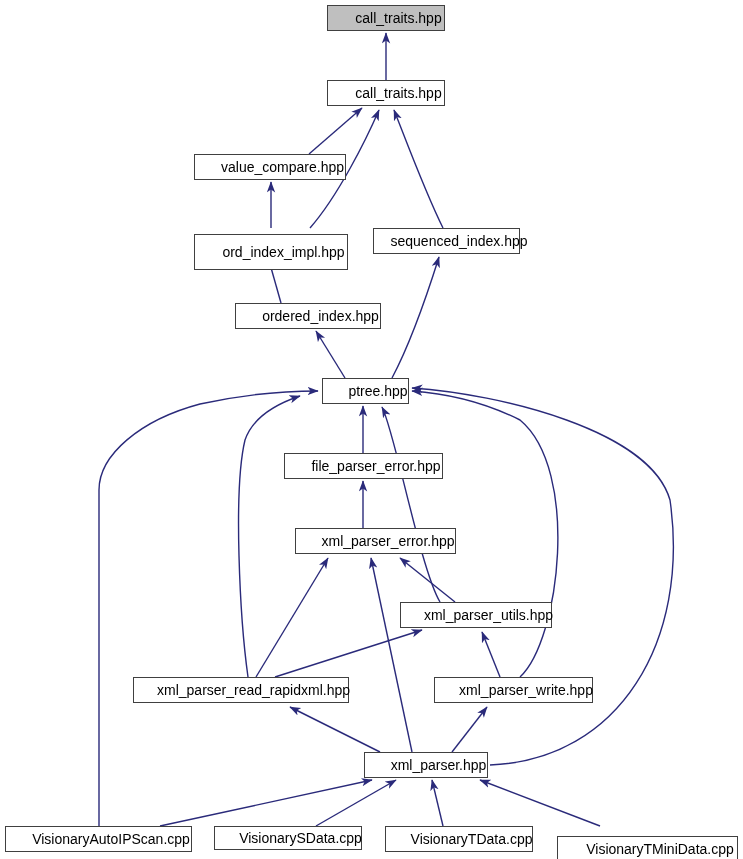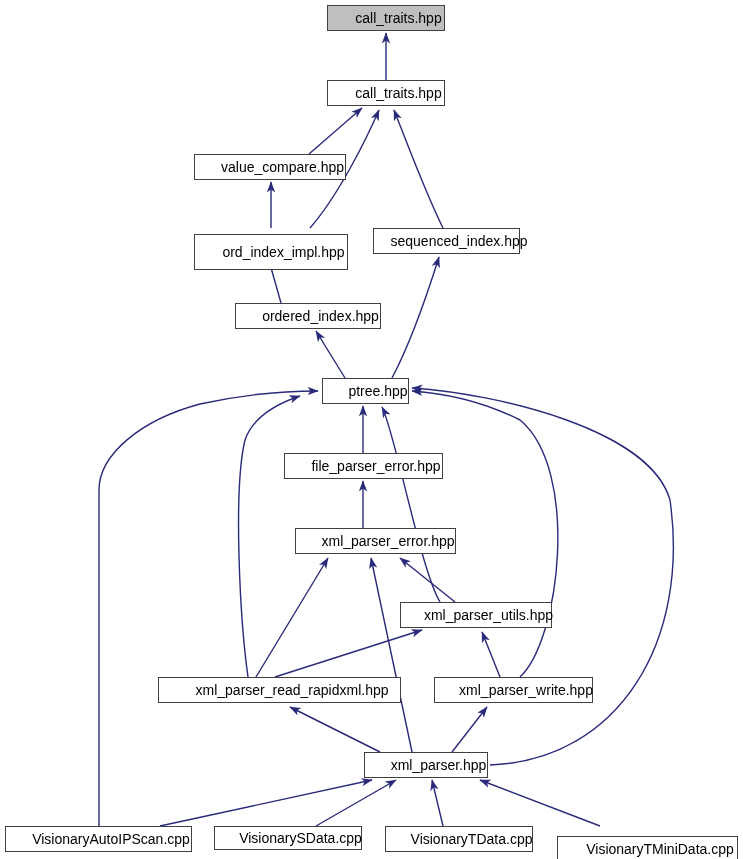--- a/index.html
+++ b/index.html
@@ -113,21 +113,21 @@
       </div>
       <div class="node-box" style="left: 284px; top: 453px; width: 159px; height: 26px;">
         <span class="node-label">file_parser_error.hpp</span>
       </div>
       <div class="node-box" style="left: 283px; top: 528px; width: 161px; height: 26px; margin-left: 12px;">
         <span class="node-label">xml_parser_error.hpp</span>
       </div>
       <div class="node-box" style="left: 400px; top: 602px; width: 152px; height: 26px;">
         <span class="node-label">xml_parser_utils.hpp</span>
       </div>
-      <div class="node-box" style="left: 133px; top: 677px; width: 243px; height: 26px; margin-left: 25px;">
+      <div class="node-box" style="left: 133px; top: 677px; width: 216px; height: 26px;">
         <span class="node-label">xml_parser_read_rapidxml.hpp</span>
       </div>
       <div class="node-box" style="left: 434px; top: 677px; width: 159px; height: 26px;">
         <span class="node-label">xml_parser_write.hpp</span>
       </div>
       <div class="node-box" style="left: 364px; top: 752px; width: 124px; height: 26px;">
         <span class="node-label">xml_parser.hpp</span>
       </div>
       <div class="node-box" style="left: 5px; top: 826px; width: 187px; height: 26px;">
         <span class="node-label">VisionaryAutoIPScan.cpp</span>

